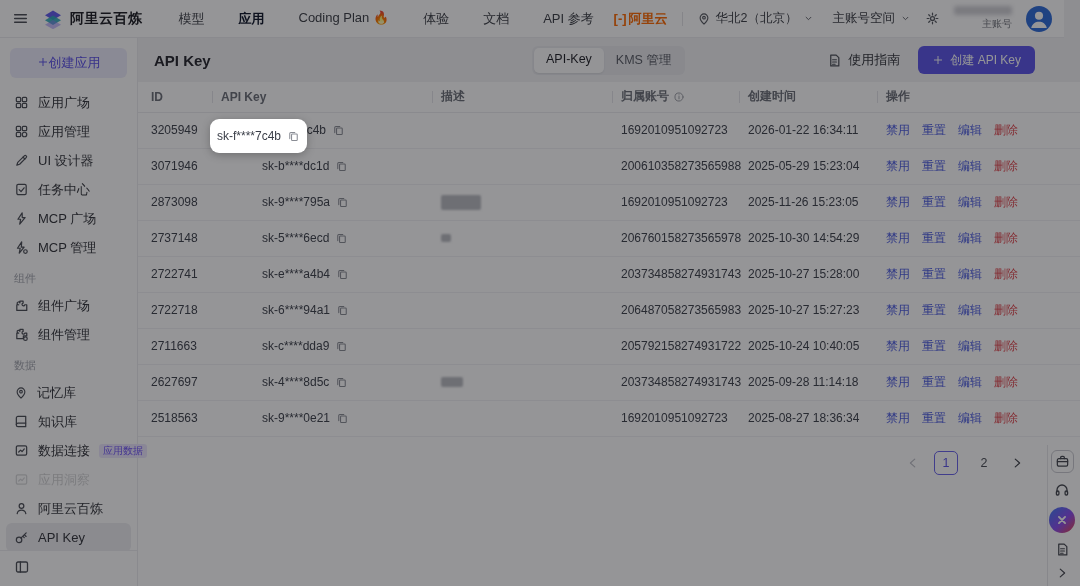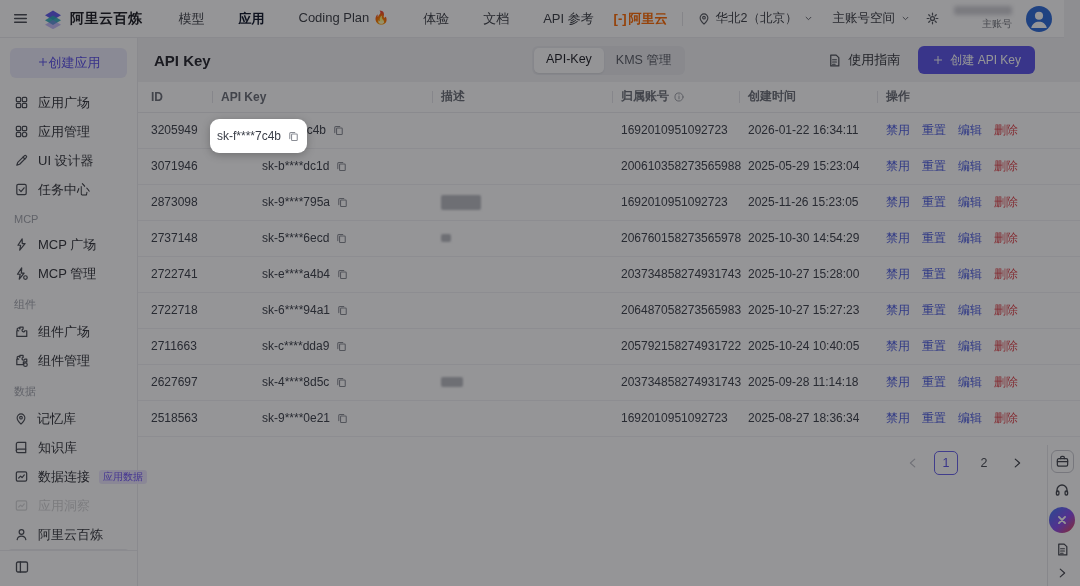--- a/index.html
+++ b/index.html
@@ -223,21 +223,20 @@
         <div class="side-item">
        <span class="icn">
             <svg width="15" height="15" viewBox="0 0 16 16" fill="none" stroke="currentColor" stroke-width="1.3" stroke-linecap="round" stroke-linejoin="round">
               <rect x="3" y="2.5" width="10" height="11" rx="1.5"></rect>
               <path d="M5.5 8.2l2 2 3.3-4"></path>
             </svg>
           </span>
        <span>任务中心</span>
 
      </div>
-        <div class="side-group">MCP</div>
         <div class="side-item">
        <span class="icn">
             <svg width="15" height="15" viewBox="0 0 16 16" fill="none" stroke="currentColor" stroke-width="1.3" stroke-linecap="round" stroke-linejoin="round">
               <path d="M8.7 2 4.2 8.8h2.9l-1 5.2 5.7-7h-3l-.1-5z"></path>
             </svg>
           </span>
        <span>MCP 广场</span>
 
      </div>
         <div class="side-item">

